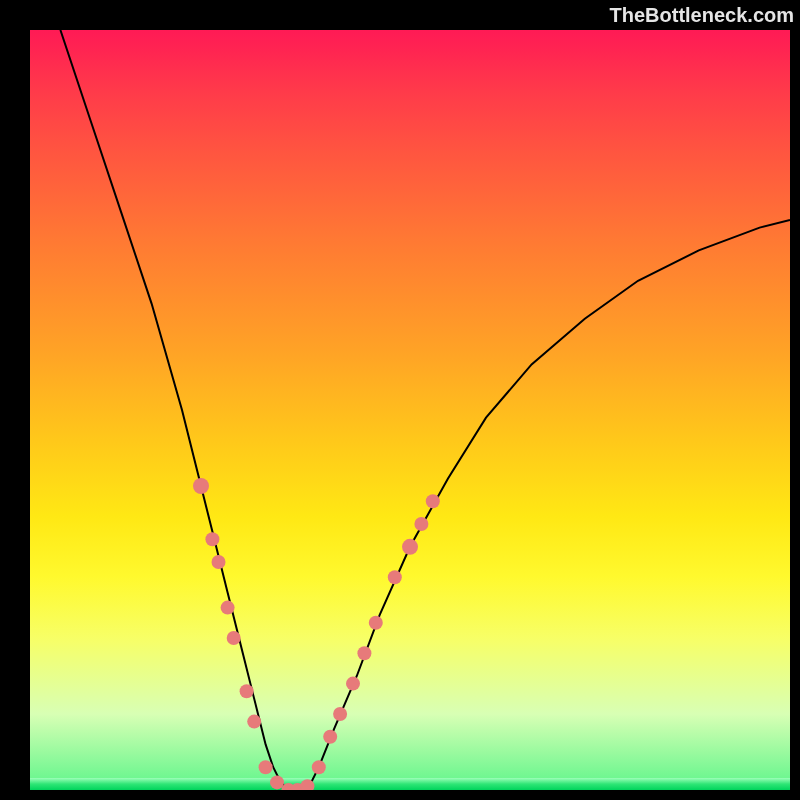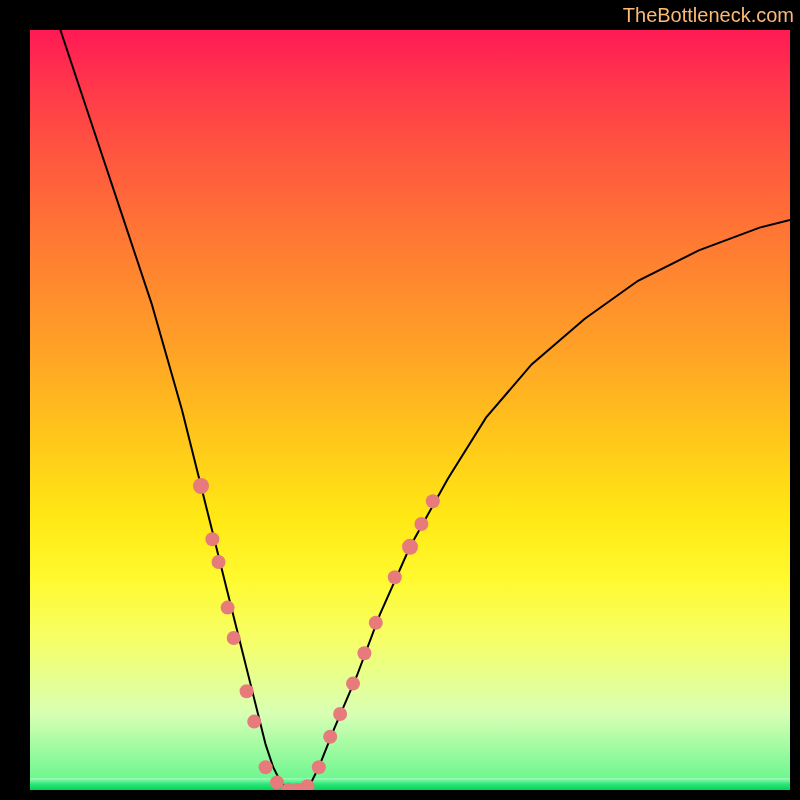--- a/index.html
+++ b/index.html
@@ -42,23 +42,23 @@
     left: 30px;
     bottom: 10px;
     width: 760px;
     height: 12px;
     background: linear-gradient(to bottom, #9cffb8 0%, #2fe676 50%, #00d45c 100%);
   }
   .watermark {
     position: absolute;
     top: 4px;
     right: 6px;
-    color: #fdba74;
+    color: #e5e5e5;
     font-size: 20px;
-    font-weight: 400;
+    font-weight: 700;
     font-family: Arial, Helvetica, sans-serif;
   }
   svg.curves {
     position: absolute;
     left: 30px;
     top: 30px;
     width: 760px;
     height: 760px;
     pointer-events: none;
   }

